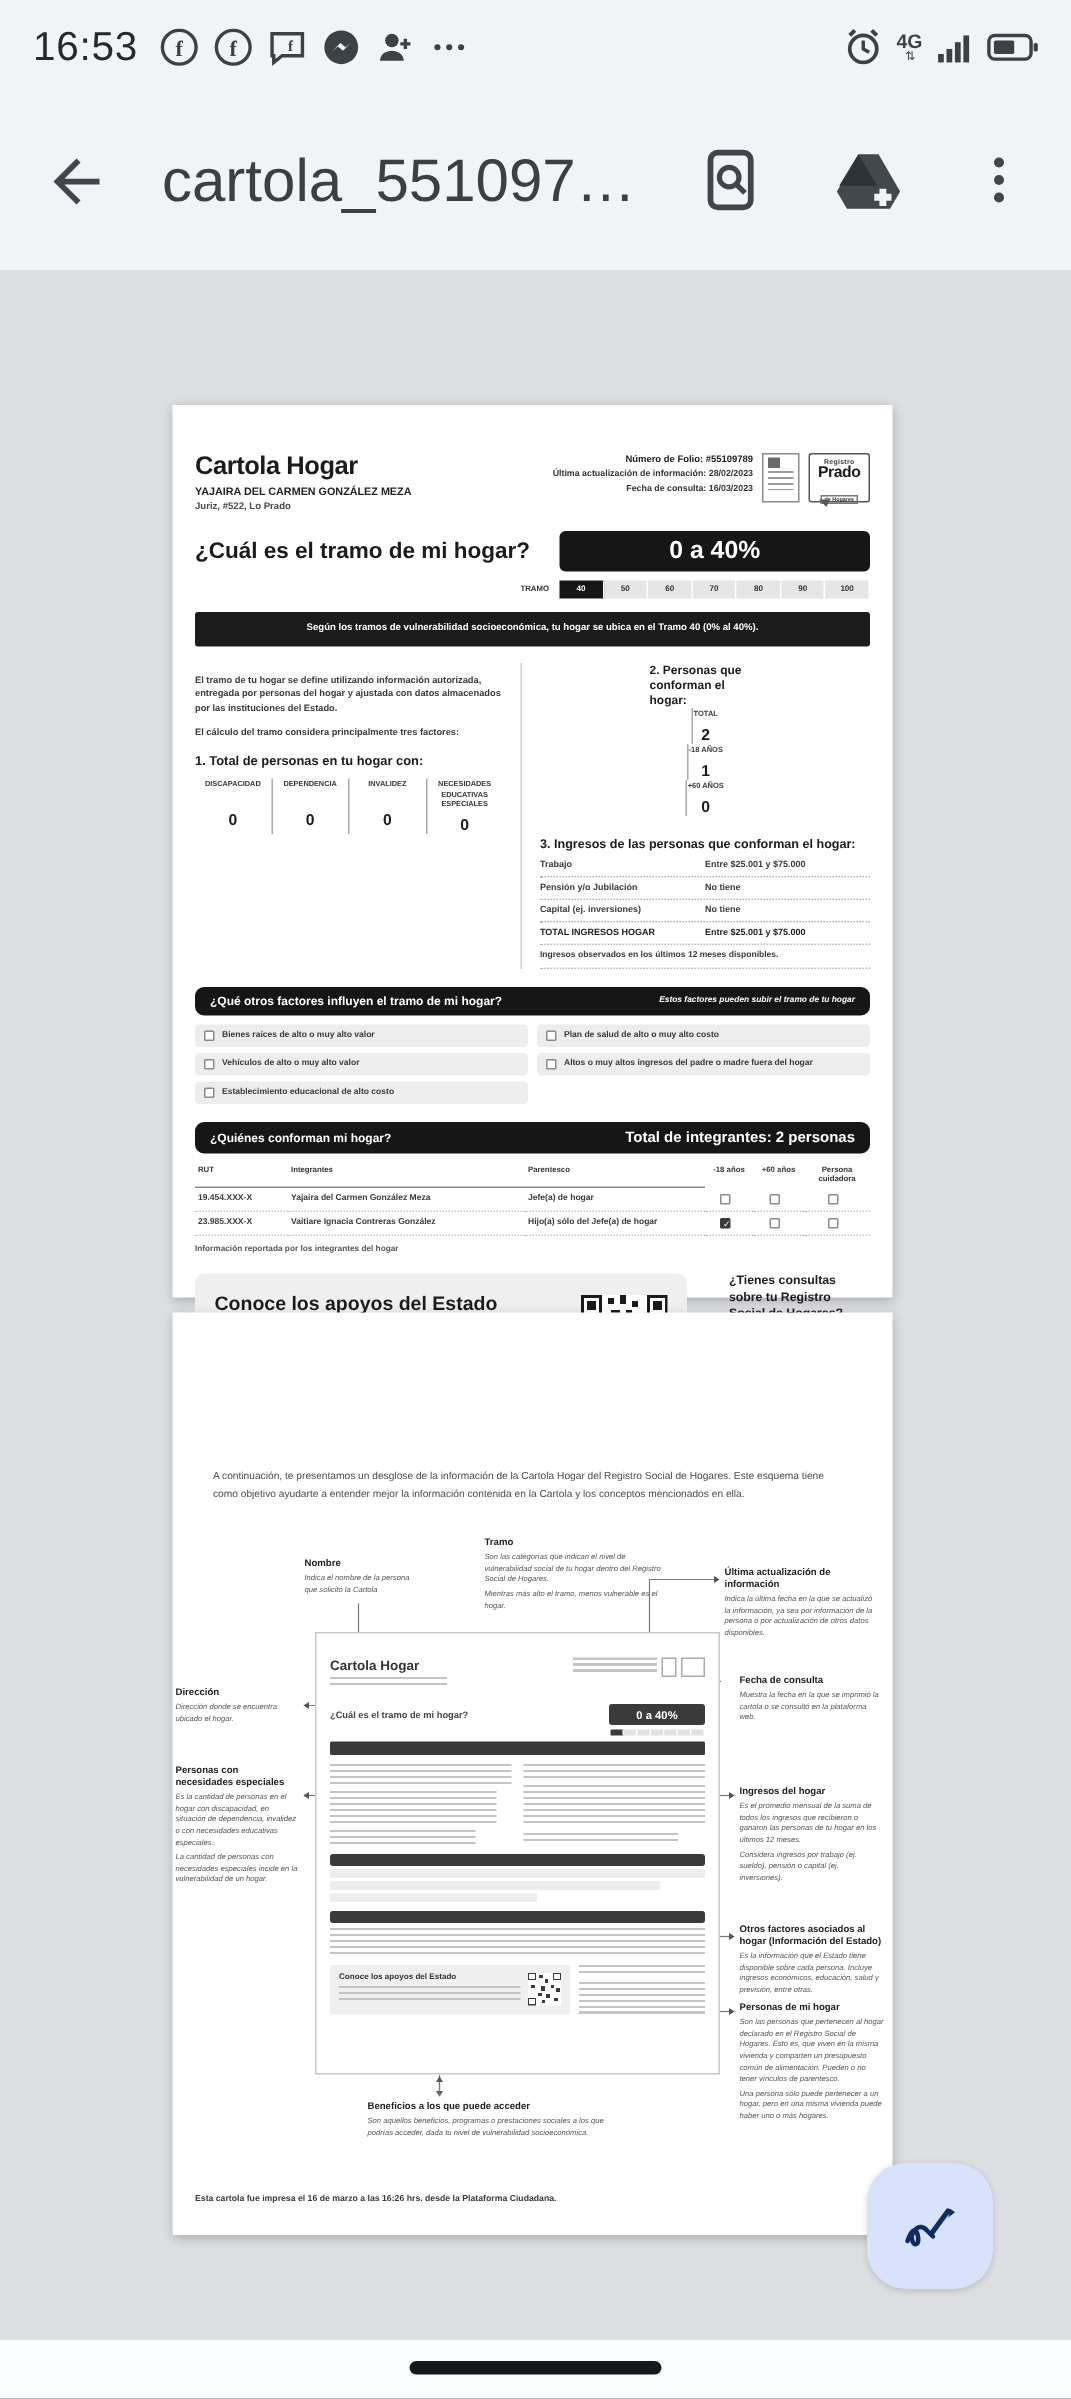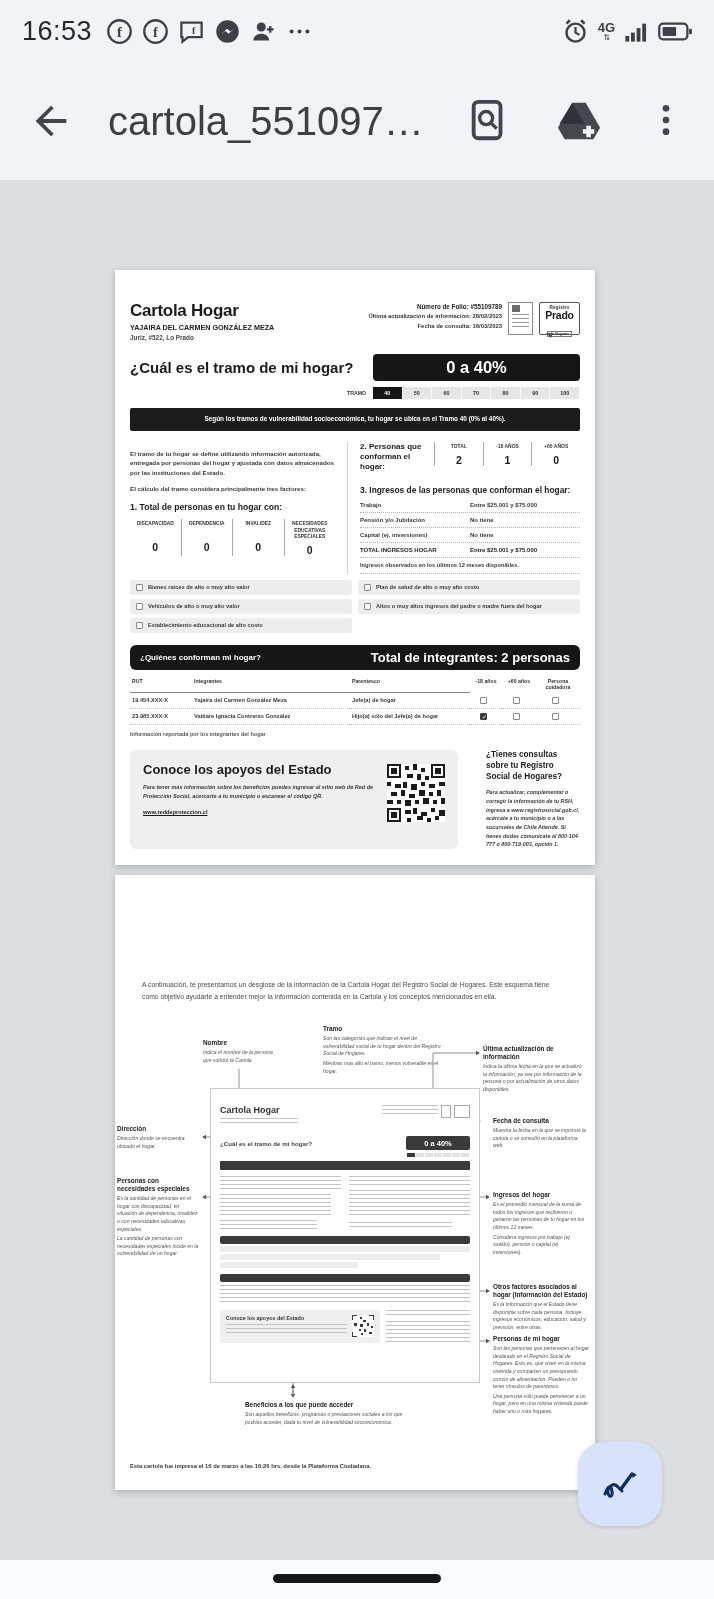--- a/index.html
+++ b/index.html
@@ -64,36 +64,36 @@
   .col-left{width:218px;padding-right:12px;border-right:1px solid #cfcfcf;}
   .col-right{flex:1;padding-left:12px;}
   .h-big{font-size:12.8px;font-weight:800;line-height:1.18;color:#1b1b1b;}
   .p-body{font-size:6.2px;font-weight:600;color:#3a3a3a;line-height:1.5;margin-top:7px;}
   .h-num{font-size:8.6px;font-weight:800;color:#1b1b1b;margin-top:9px;}
   .f1-table{display:flex;margin-top:7px;}
   .f1-cell{flex:1;text-align:center;border-left:1px solid #a9a9a9;padding:2px 3px 0;}
   .f1-cell:first-child{border-left:none;}
   .f1-label{font-size:4.9px;font-weight:800;color:#333;line-height:1.3;min-height:16px;}
   .f1-value{font-size:10.5px;font-weight:800;color:#1b1b1b;margin-top:4px;}
-  .sec2{display:flex;align-items:flex-start;}
+  .sec2{display:flex;align-items:center;flex-direction:column;}
   .sec2-title{width:74px;font-size:8px;font-weight:800;line-height:1.25;color:#1b1b1b;}
   .sec2-cell{flex:1;text-align:center;border-left:1px solid #a9a9a9;padding-top:1px;}
   .sec2-label{font-size:5px;font-weight:800;color:#3a3a3a;}
   .sec2-value{font-size:10.5px;font-weight:800;margin-top:5px;color:#1b1b1b;}
   .sec3-title{font-size:8.4px;font-weight:800;color:#1b1b1b;margin:13px 0 3px;}
   .inc-row{display:grid;grid-template-columns:1fr 1fr;font-size:6px;padding:4.5px 0 3.5px;
            border-bottom:1px dotted #b5b5b5;color:#3a3a3a;font-weight:600;}
   .inc-row .v{font-weight:700;}
   .inc-row.total{font-weight:800;color:#1b1b1b;}
   .inc-note{font-size:5.7px;font-weight:700;color:#3a3a3a;padding-top:4px;border-bottom:1px dotted #b5b5b5;padding-bottom:5px;}
   .black-bar{display:flex;justify-content:space-between;align-items:center;background:#161616;
              color:#fff;border-radius:6px;padding:5px 10px;margin-top:12px;}
   .bb-title{font-size:8px;font-weight:800;}
   .bb-hint{font-size:5.6px;font-style:italic;font-weight:600;}
-  .bb-total{font-size:13px;font-weight:800;}
+  .bb-total{font-size:10px;font-weight:800;}
   .factor-grid{display:grid;grid-template-columns:1fr 1fr;gap:4px 6px;margin-top:6px;}
   .factor-item{display:flex;align-items:center;background:#ededed;border-radius:3px;
                padding:4px 6px;font-size:5.7px;font-weight:700;color:#3a3a3a;}
   .cb{width:7px;height:7px;border:1px solid #8a8a8a;background:#fff;border-radius:1px;
       flex:none;margin-right:5px;position:relative;}
   .cb.checked{background:#3a3a3a;border-color:#3a3a3a;}
   .cb.checked:after{content:"✓";position:absolute;left:1px;top:-1px;color:#fff;font-size:6px;}
   .mem-grid{display:grid;grid-template-columns:62px 158px 120px 32px 34px 44px;margin-top:5px;}
   .mem-h{font-size:5.2px;font-weight:800;color:#333;padding:3px 2px;border-bottom:1px solid #8a8a8a;line-height:1.2;}
   .mem-c{font-size:5.7px;font-weight:700;color:#3a3a3a;padding:4px 2px;border-bottom:1px dotted #c3c3c3;}
@@ -346,20 +346,24 @@
             </div>
             <div class="inc-row total">
               <span>TOTAL INGRESOS HOGAR</span>
               <span class="v">Entre $25.001 y $75.000</span>
             </div>
             <div class="inc-note">Ingresos observados en los últimos 12 meses disponibles.</div>
           </div>
         </div>
       </div>
 
+      <div class="black-bar">
+        <span class="bb-title">¿Qué otros factores influyen el tramo de mi hogar?</span>
+        <span class="bb-hint">Estos factores pueden subir el tramo de tu hogar</span>
+      </div>
       <div class="factor-grid">
         <div class="factor-item">
             <span class="cb"></span>
             <span>Bienes raíces de alto o muy alto valor</span>
           </div>
         <div class="factor-item">
             <span class="cb"></span>
             <span>Plan de salud de alto o muy alto costo</span>
           </div>
         <div class="factor-item">

